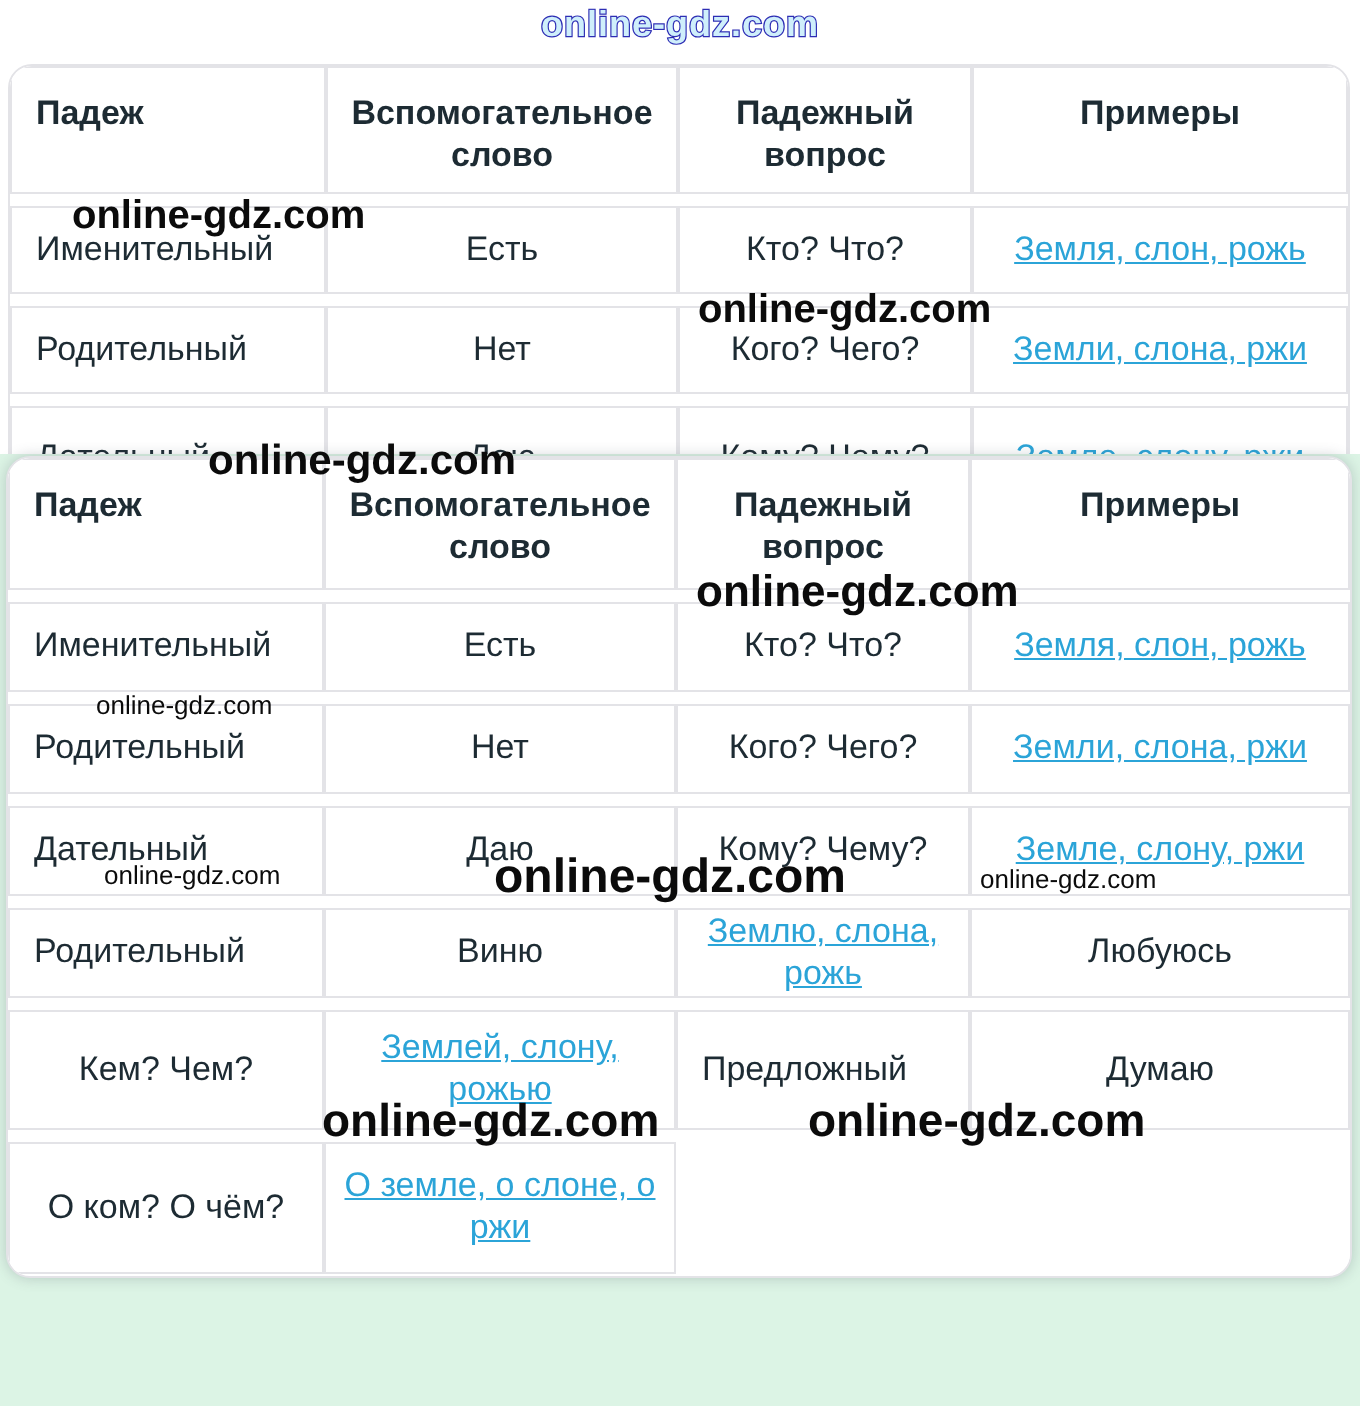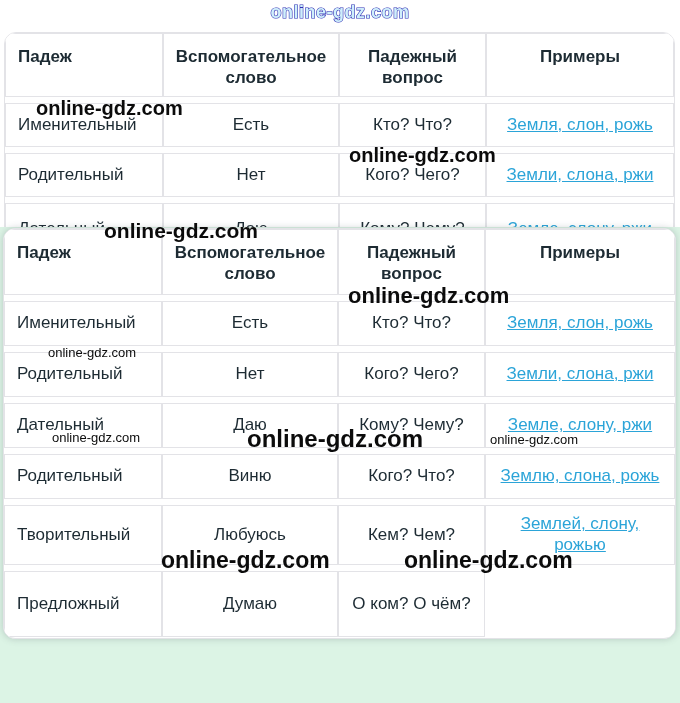--- a/index.html
+++ b/index.html
@@ -113,33 +113,34 @@
         <span class="ex">Земли, слона, ржи</span>
       </div>
       <div class="cell data c0">Дательный</div>
       <div class="cell data c1">Даю</div>
       <div class="cell data c2">Кому? Чему?</div>
       <div class="cell data c3">
         <span class="ex">Земле, слону, ржи</span>
       </div>
       <div class="cell data c0">Родительный</div>
       <div class="cell data c1">Виню</div>
-      <div class="cell data c2">Кого? Что?</div>
       <div class="cell data c3">
         <span class="ex">Землю, слона, рожь</span>
       </div>
-      <div class="cell data c0">Творительный</div>
       <div class="cell data c1">Любуюсь</div>
       <div class="cell data c2">Кем? Чем?</div>
       <div class="cell data c3">
         <span class="ex">Землей, слону, рожью</span>
       </div>
       <div class="cell data c0">Предложный</div>
       <div class="cell data c1">Думаю</div>
       <div class="cell data c2">О ком? О чём?</div>
+      <div class="cell data c3">
+        <span class="ex">О земле, о слоне, о ржи</span>
+      </div>
     </div>
 </div>
 
 <div class="wm w2">online-gdz.com</div>
 <div class="wm w3">online-gdz.com</div>
 <div class="wm w4">online-gdz.com</div>
 <div class="wm w5">online-gdz.com</div>
 <div class="wm w6">online-gdz.com</div>
 <div class="wm w7">online-gdz.com</div>
 <div class="wm w8">online-gdz.com</div>

